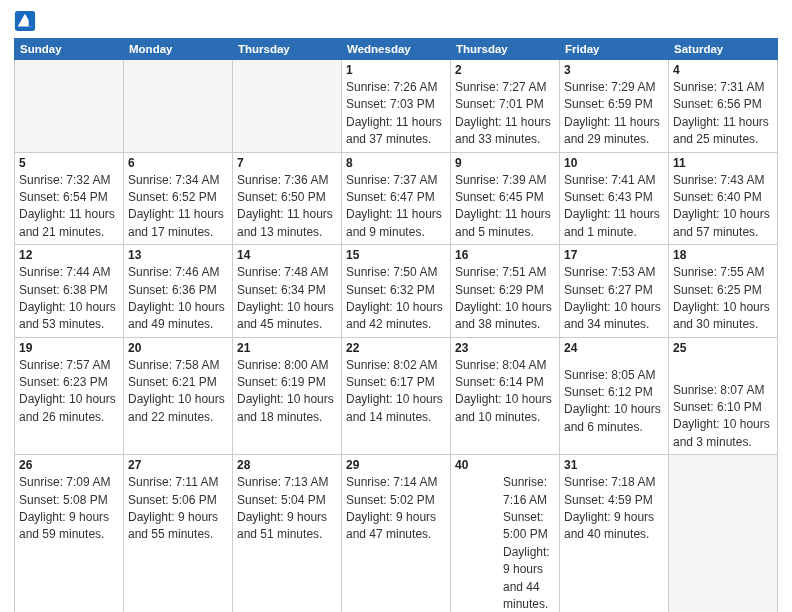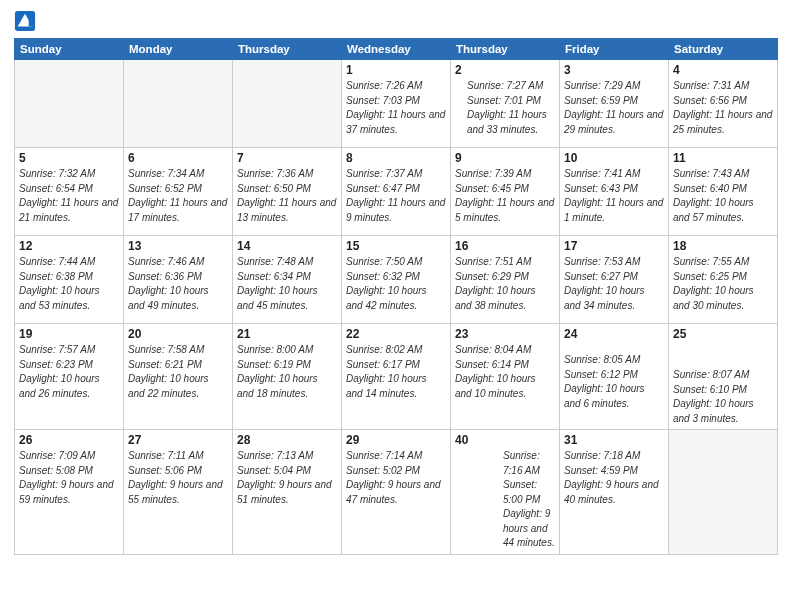--- a/index.html
+++ b/index.html
@@ -75,24 +75,23 @@
     .calendar td.empty {
       background: #f5f5f5;
     }
     .day-number {
       font-size: 12px;
       font-weight: bold;
       color: #222;
       margin-bottom: 2px;
     }
     .day-info {
-      font-size: 10px;
+      font-size: 12px;
       line-height: 1.45;
       color: #333;
-      font-style: italic;
     }
   </style>
 </head>
 <body>
 
 <div class="page">
   <div class="header">
     <div class="logo">
       <svg class="logo-icon" viewBox="0 0 24 24">
         <rect x="1" y="1" width="22" height="22" rx="3" fill="#1a6abf"></rect>
@@ -128,21 +127,21 @@
           <td class="empty"></td>
           <td class="empty"></td>
           <td>
             <div class="day-number">1</div>
             <div class="day-info" style="white-space: pre-line;">Sunrise: 7:26 AM
 Sunset: 7:03 PM
 Daylight: 11 hours and 37 minutes.</div>
           </td>
           <td>
             <div class="day-number">2</div>
-            <div class="day-info" style="white-space: pre-line; margin-left: 12px;">Sunrise: 7:27 AM
+            <div class="day-info" style="white-space: pre-line;">Sunrise: 7:27 AM
 Sunset: 7:01 PM
 Daylight: 11 hours and 33 minutes.</div>
           </td>
           <td>
             <div class="day-number">3</div>
             <div class="day-info" style="white-space: pre-line;">Sunrise: 7:29 AM
 Sunset: 6:59 PM
 Daylight: 11 hours and 29 minutes.</div>
           </td>
           <td>

